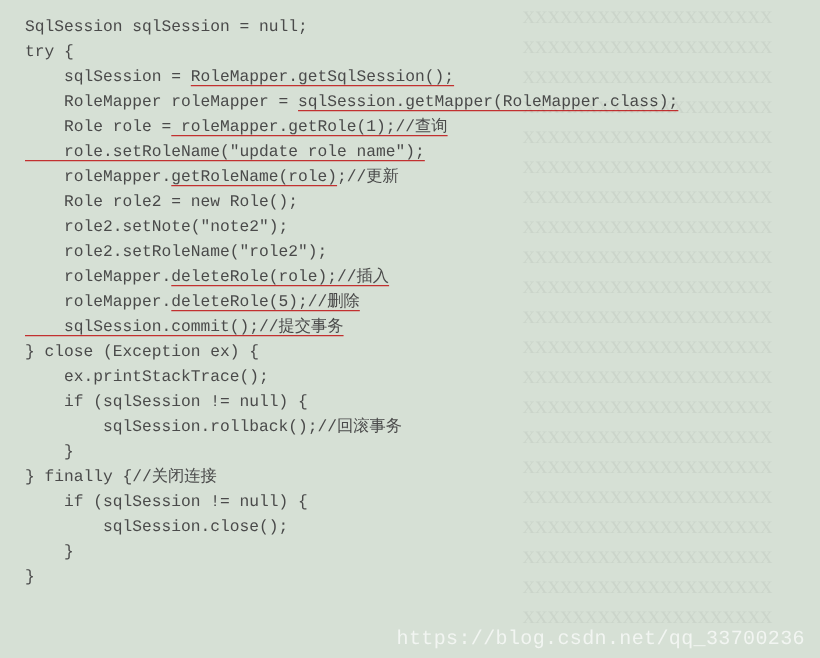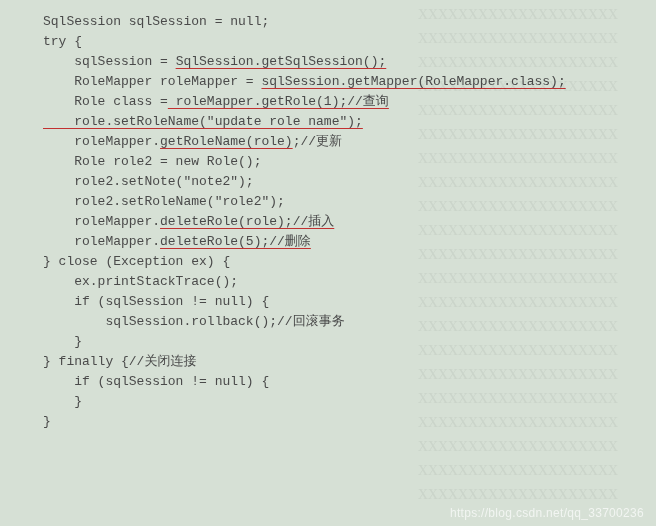--- a/index.html
+++ b/index.html
@@ -7,34 +7,34 @@
       width: 656px;
       height: 526px;
       background: #d6e0d5;
       font-family: "Courier New", Courier, monospace;
       font-size: 13px;
       color: #4a4a4a;
       padding: 12px 0 0 0;
       position: relative;
       overflow: hidden;
     }
-    .line { white-space: pre; line-height: 20px; padding-left: 43px; }
+    .line { white-space: pre; line-height: 20px; padding-left: 20px; }
     .underline {
       text-decoration: underline;
       text-decoration-color: #c23030;
       text-decoration-thickness: 1.2px;
       text-underline-offset: 3px;
     }
     .watermark {
       position: absolute;
       right: 12px;
       bottom: 6px;
       color: rgba(255,255,255,0.68);
-      font-family: Liberation Sans, sans-serif;
-      font-size: 12px;
+      font-family: Liberation Mono, monospace;
+      font-size: 16px;
       letter-spacing: 0.3px;
     }
     .faint-bg {
       position: absolute;
       right: 8px;
       top: 0;
       height: 100%;
       width: 230px;
       color: rgba(0,0,0,0.05);
       font-family: Liberation Serif, serif;
@@ -66,34 +66,36 @@
 xxxxxxxxxxxxxxxxxxxx
 xxxxxxxxxxxxxxxxxxxx
 xxxxxxxxxxxxxxxxxxxx
 xxxxxxxxxxxxxxxxxxxx
 xxxxxxxxxxxxxxxxxxxx
 xxxxxxxxxxxxxxxxxxxx</div>
 
 <div>
 <div class="line"><span>SqlSession sqlSession = null;</span></div>
 <div class="line"><span>try {</span></div>
-<div class="line"><span>    sqlSession = </span><span class="underline">SqlSession.getSqlSession();</span></div>
+<div class="line"><span>    sqlSession = </span><span class="underline">RoleMapper.getSqlSession();</span></div>
 <div class="line"><span>    RoleMapper roleMapper = </span><span class="underline">sqlSession.getMapper(RoleMapper.class);</span></div>
-<div class="line"><span>    Role class =</span><span class="underline"> roleMapper.getRole(1);//查询</span></div>
+<div class="line"><span>    Role role =</span><span class="underline"> roleMapper.getRole(1);//查询</span></div>
 <div class="line"><span class="underline">    role.setRoleName("update role name");</span></div>
 <div class="line"><span>    roleMapper.</span><span class="underline">getRoleName(role)</span><span>;//更新</span></div>
 <div class="line"><span>    Role role2 = new Role();</span></div>
 <div class="line"><span>    role2.setNote("note2");</span></div>
 <div class="line"><span>    role2.setRoleName("role2");</span></div>
 <div class="line"><span>    roleMapper.</span><span class="underline">deleteRole(role);//插入</span></div>
 <div class="line"><span>    roleMapper.</span><span class="underline">deleteRole(5);//删除</span></div>
+<div class="line"><span class="underline">    sqlSession.commit();//提交事务</span></div>
 <div class="line"><span>} close (Exception ex) {</span></div>
 <div class="line"><span>    ex.printStackTrace();</span></div>
 <div class="line"><span>    if (sqlSession != null) {</span></div>
 <div class="line"><span>        sqlSession.rollback();//回滚事务</span></div>
 <div class="line"><span>    }</span></div>
 <div class="line"><span>} finally {//关闭连接</span></div>
 <div class="line"><span>    if (sqlSession != null) {</span></div>
+<div class="line"><span>        sqlSession.close();</span></div>
 <div class="line"><span>    }</span></div>
 <div class="line"><span>}</span></div>
 </div>
 
 <div class="watermark">https://blog.csdn.net/qq_33700236</div>
 
 </body></html>

